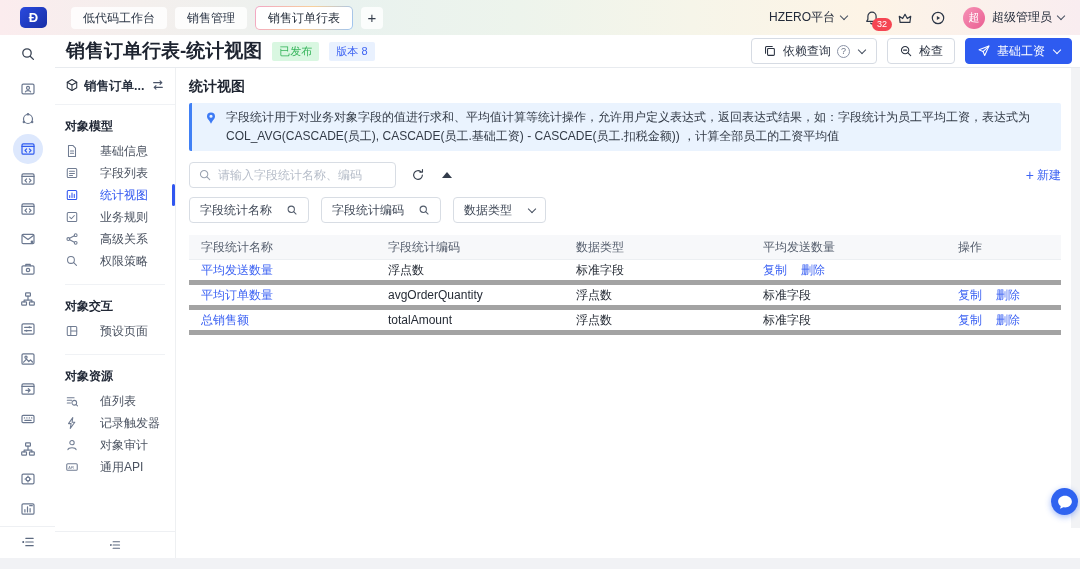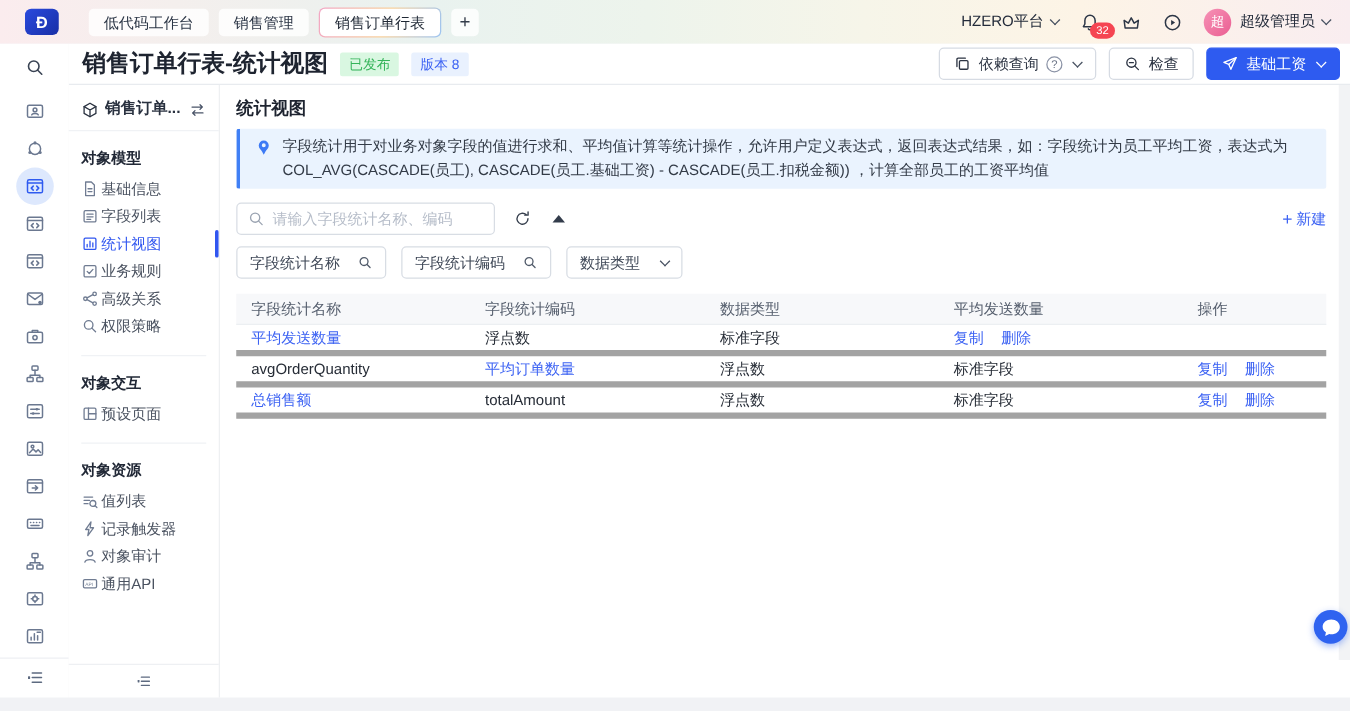--- a/index.html
+++ b/index.html
@@ -39,28 +39,28 @@
 
   
   .rail{position:absolute;left:0;top:35px;width:55px;bottom:11px;background:#fff;display:flex;flex-direction:column;align-items:center;padding-top:11px}
   .rail-search{color:#3a4454;margin-bottom:12px;cursor:pointer}
   .rail-item{width:30px;height:30px;display:flex;align-items:center;justify-content:center;color:#6b7890;cursor:pointer;border-radius:50%}
   .rail-item.active{background:#dde8fd;color:#2f5bf0}
   .rail-foot{margin-top:auto;border-top:1px solid #eef0f3;width:100%;display:flex;justify-content:center;padding:7px 0 8px;color:#5d6a80;cursor:pointer}
 
   
   .sidebar{position:absolute;left:55px;top:68px;width:121px;bottom:11px;background:#fff;border-right:1px solid #eef0f2;display:flex;flex-direction:column}
-  .side-head{display:flex;align-items:flex-end;gap:5px;padding:10px 10px 9px;border-bottom:1px solid #f0f2f5;color:#2a3240}
+  .side-head{display:flex;align-items:flex-start;gap:5px;padding:10px 10px 9px;border-bottom:1px solid #f0f2f5;color:#2a3240}
   .side-title{font-weight:bold;font-size:12.5px;flex:1;white-space:nowrap;overflow:hidden}
   .swap{color:#4a5468;cursor:pointer}
   .side-body{padding:0 10px;flex:1;overflow:hidden}
   .side-sec{padding-top:13px}
   .side-sec + .side-sec{margin-top:12px;border-top:1px solid #f0f2f5}
   .sec-title{font-weight:bold;color:#212836;margin-bottom:5px}
-  .side-item{display:flex;align-items:center;gap:2px;height:22px;color:#4a5260;position:relative;cursor:pointer;white-space:nowrap}
+  .side-item{display:flex;align-items:center;gap:21px;height:22px;color:#4a5260;position:relative;cursor:pointer;white-space:nowrap}
   .side-item .sic{color:#707c92;display:flex}
   .side-item.active{color:#3056f0}
   .side-item.active .sic{color:#3056f0}
   .side-item.active::after{content:"";position:absolute;right:-10px;top:0;width:3px;height:22px;background:#3056f0;border-radius:2px}
   .side-foot{border-top:1px solid #eef0f3;height:27px;display:flex;align-items:center;justify-content:center;color:#5d6a80;cursor:pointer}
 
   
   .main{position:absolute;left:176px;top:68px;width:904px;bottom:11px;background:#fff;padding:10px 19px 0 13px;overflow:hidden}
   .main-title{font-size:14px;font-weight:bold;color:#1e2430}
   .banner{margin-top:7px;background:#eaf3fe;border-left:3px solid #4080f5;border-radius:2px;padding:5px 12px;display:flex;gap:8px;color:#333b47;line-height:19px}
@@ -585,22 +585,22 @@
     <div class="trow">
       <div class="tcell"><a class="link">平均发送数量</a></div>
       <div class="tcell">浮点数</div>
       <div class="tcell">标准字段</div>
       <div class="tcell actions">
         <a class="link">复制</a>
         <a class="link">删除</a>
       </div>
     </div>
     <div class="trow">
+      <div class="tcell"><a class="link">平均订单数量</a></div>
       <div class="tcell">avgOrderQuantity</div>
-      <div class="tcell"><a class="link">平均订单数量</a></div>
       <div class="tcell">浮点数</div>
       <div class="tcell">标准字段</div>
       <div class="tcell actions">
         <a class="link">复制</a>
         <a class="link">删除</a>
       </div>
     </div>
     <div class="trow">
       <div class="tcell"><a class="link">总销售额</a></div>
       <div class="tcell">totalAmount</div>

